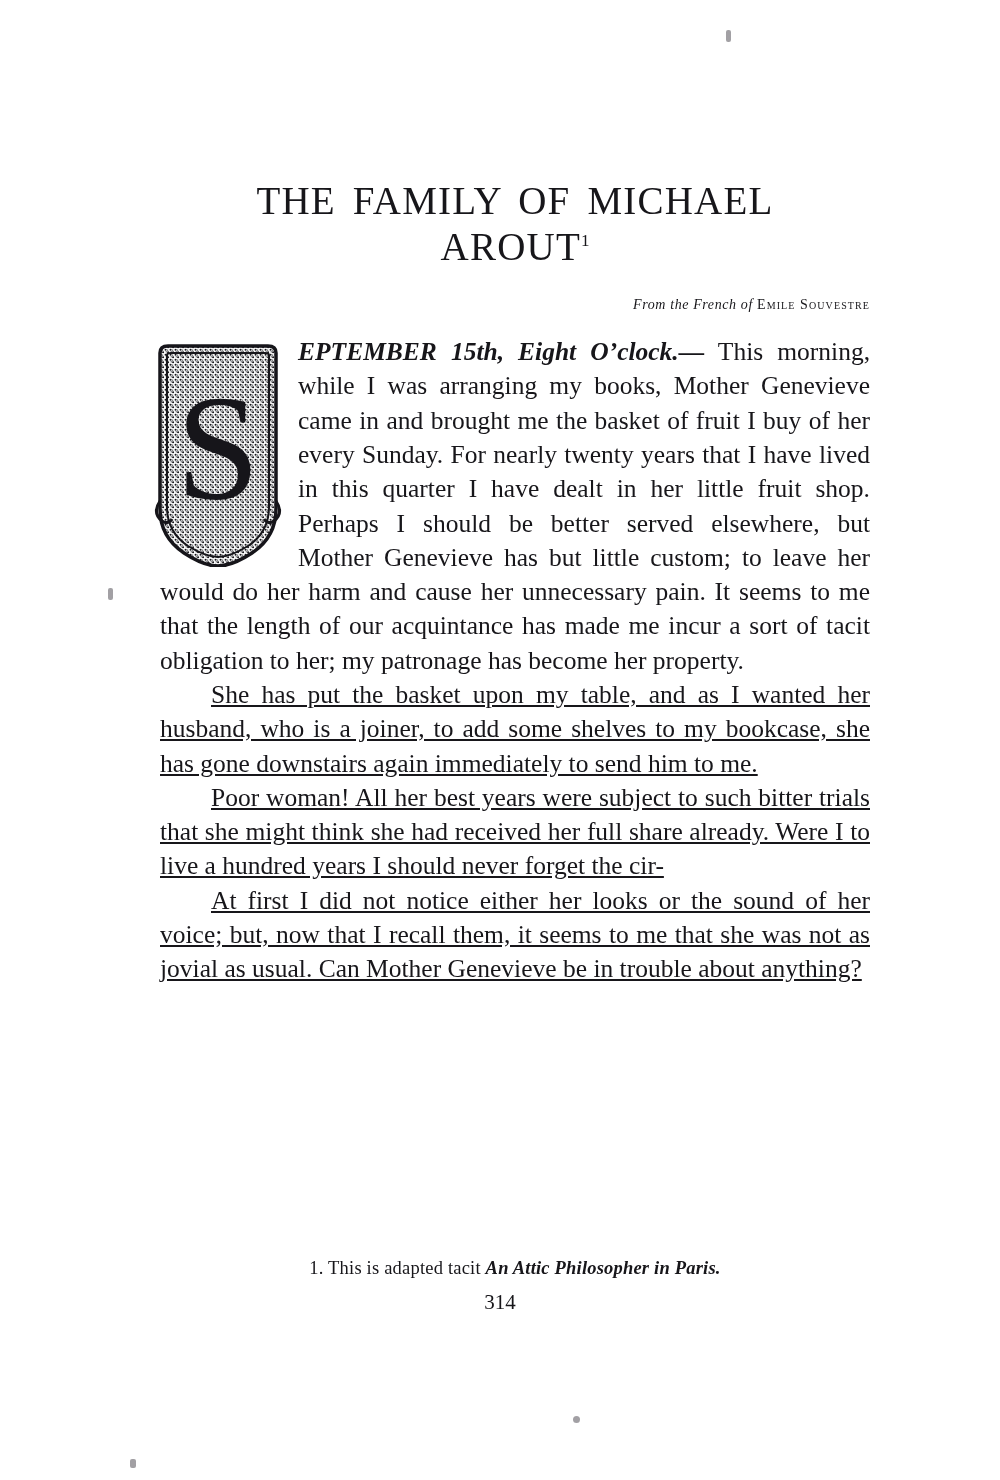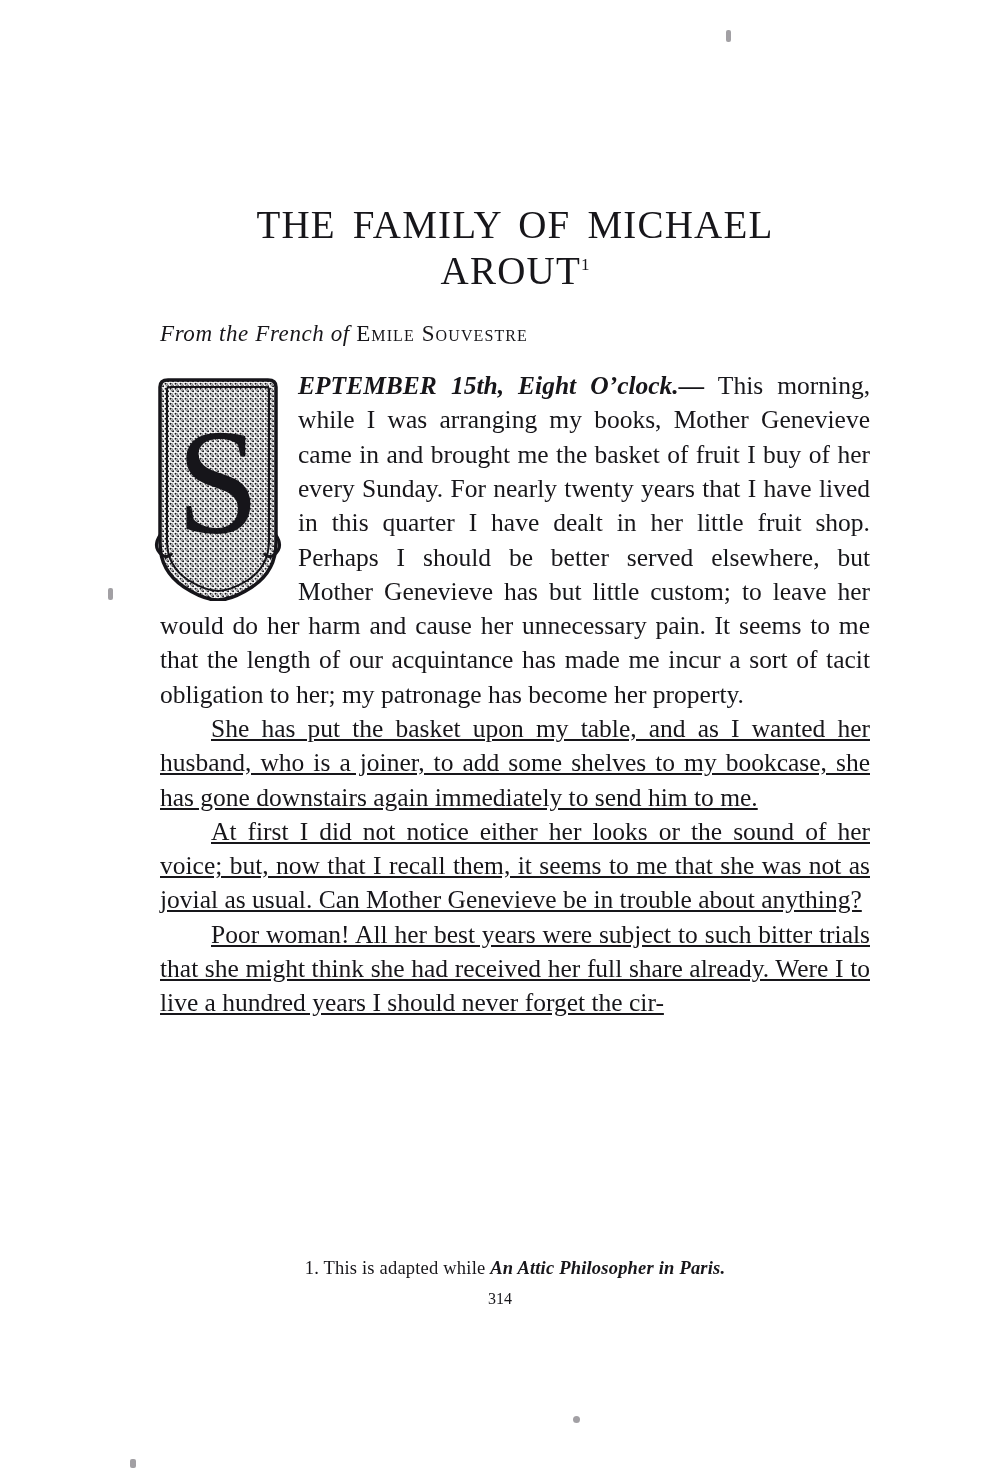--- a/index.html
+++ b/index.html
@@ -33,42 +33,41 @@
   .speck.s1 { left: 726px; top: 30px;  width: 5px;  height: 12px; border-radius: 2px; }
   .speck.s2 { left: 108px; top: 588px; width: 5px;  height: 12px; border-radius: 2px; }
   .speck.s3 { left: 573px; top: 1416px; width: 7px; height: 7px; }
   .speck.s4 { left: 130px; top: 1459px; width: 6px; height: 9px; border-radius: 2px; }
 
   .content {
     position: absolute;
     left: 160px;
     top: 178px;
     width: 710px;
-    margin-top: 24px;
   }
 
   h1.title {
     margin: 0;
     font-size: 39px;
     font-weight: normal;
     text-align: center;
     letter-spacing: 1.2px;
     line-height: 1.18;
     word-spacing: 6px;
   }
   h1.title .sup {
     font-size: 17px;
     vertical-align: super;
     letter-spacing: 0;
   }
 
   .byline {
     margin: 27px 0 0 0;
-    text-align: left;
-    font-size: 23px;
+    text-align: right;
+    font-size: 14px;
     font-style: italic;
     letter-spacing: .6px;
   }
   .byline .author {
     font-style: normal;
     font-variant: small-caps;
     letter-spacing: 1.1px;
   }
 
   .body-text {
@@ -118,21 +117,21 @@
     font-weight: bold;
     margin-top: 20px;
   }
 
   .folio {
     position: absolute;
     left: 0;
     top: 1290px;
     width: 1000px;
     text-align: center;
-    font-size: 16px;
+    font-size: 21px;
   }
 </style>
 </head>
 <body>
 
 <div class="page">
 
   <div class="speck s1"></div>
   <div class="speck s2"></div>
   <div class="speck s3"></div>
@@ -174,25 +173,25 @@
           <path d="M8 160 Q0 172 10 180 Q16 184 20 178" fill="none" stroke="#16151a" stroke-width="3"></path>
           <path d="M124 160 Q132 172 122 180 Q116 184 112 178" fill="none" stroke="#16151a" stroke-width="3"></path>
           <path d="M56 222 Q66 232 76 222" fill="none" stroke="#16151a" stroke-width="3"></path>
 
           <text x="66" y="158" text-anchor="middle" font-family="'Liberation Serif','DejaVu Serif',serif" font-size="150" fill="#16151a">S</text>
         </svg>
       </div>
 
       <p class="first"><span class="opening-line">EPTEMBER 15th, Eight O’clock.—</span> <span>This morning, while I was arranging my books, Mother Genevieve came in and brought me the basket of fruit I buy of her every Sunday.  For nearly twenty years that I have lived in this quarter I have dealt in her little fruit shop.  Perhaps I should be better served elsewhere, but Mother Genevieve has but little custom; to leave her would do her harm and cause her unnecessary pain.  It seems to me that the length of our acquintance has made me incur a sort of tacit obligation to her; my patronage has become her property.</span></p>
       <p>She has put the basket upon my table, and as I wanted her husband, who is a joiner, to add some shelves to my bookcase, she has gone downstairs again immediately to send him to me.</p>
+      <p>Poor woman!  All her best years were subject to such bitter trials that she might think she had received her full share already.  Were I to live a hundred years I should never forget the cir-</p>
       <p>At first I did not notice either her looks or the sound of her voice; but, now that I recall them, it seems to me that she was not as jovial as usual. Can Mother Genevieve be in trouble about anything?</p>
-      <p>Poor woman!  All her best years were subject to such bitter trials that she might think she had received her full share already.  Were I to live a hundred years I should never forget the cir-</p>
     </div>
   </div>
 
   <div class="footnote">
     <span>1.</span>
-    <span>This is adapted while </span><span class="fn-title">An Attic Philosopher in Paris.</span>
+    <span>This is adapted tacit </span><span class="fn-title">An Attic Philosopher in Paris.</span>
   </div>
 
   <div class="folio">314</div>
 
 </div>
 
 </body></html>

